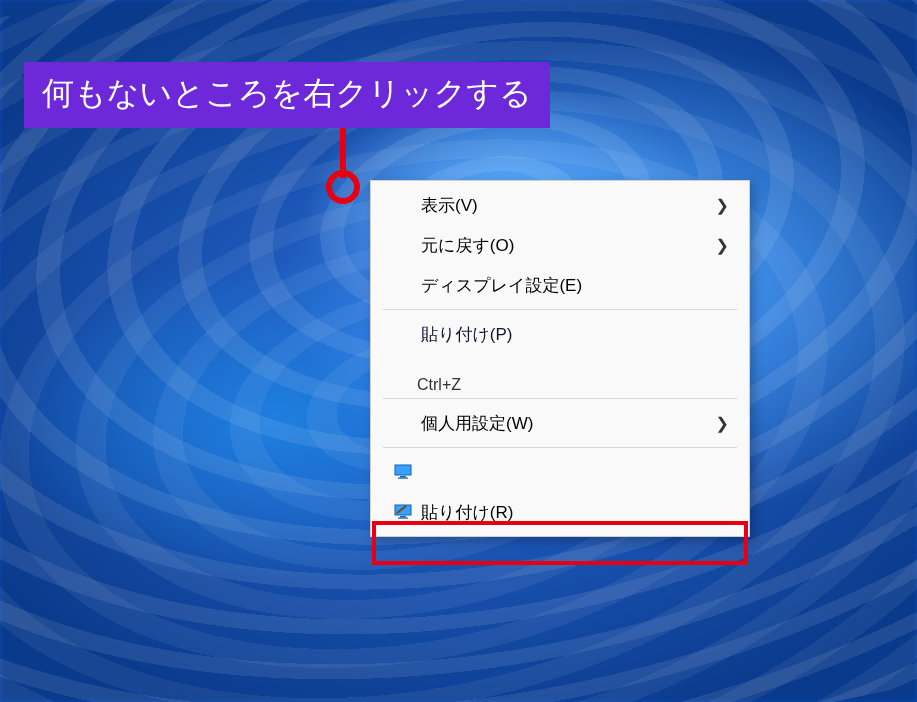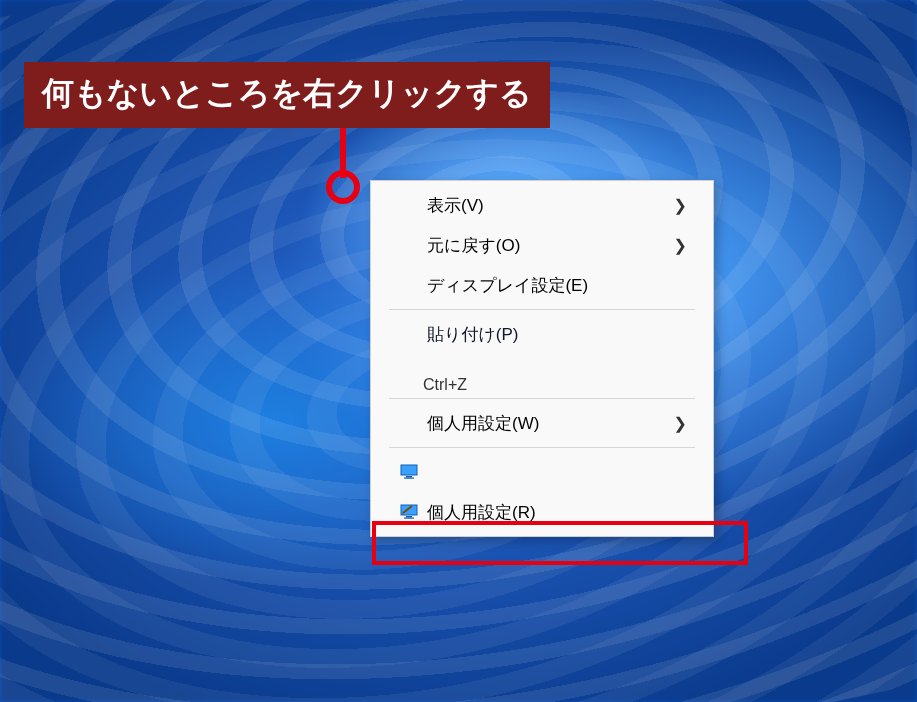--- a/index.html
+++ b/index.html
@@ -31,23 +31,23 @@
         rgba(255,255,255,0.1) 0 25px, transparent 25px 65px);
     transform: rotate(-12deg) scale(1.2);
     mix-blend-mode: screen;
     opacity: 0.6;
   }
 
   .callout-box {
     position: absolute;
     top: 62px;
     left: 24px;
-    background: #7f1d1d;
+    background: #6d28d9;
     color: #fff;
-    font-weight: 700;
+    font-weight: 400;
     font-size: 32px;
     padding: 12px 18px 16px 18px;
     line-height: 1.2;
   }
   .callout-pointer {
     position: absolute;
     top: 128px;
     left: 340px;
     width: 6px;
     height: 50px;
@@ -61,25 +61,25 @@
     height: 34px;
     border: 6px solid #e60012;
     border-radius: 50%;
     background: transparent;
   }
 
   .context-menu {
     position: absolute;
     top: 180px;
     left: 370px;
-    width: 344px;
+    width: 380px;
     background: #f9f9f9;
     border: 1px solid #cfcfcf;
     box-shadow: 4px 4px 10px rgba(0,0,0,0.25);
-    padding: 4px 10px;
+    padding: 4px 4px;
     font-size: 17px;
     color: #000;
   }
   .menu-item {
     display: flex;
     align-items: center;
     height: 40px;
     padding: 0 14px 0 14px;
     cursor: default;
     position: relative;
@@ -190,18 +190,18 @@
   <div class="menu-item" style="position:relative;">
     <span class="icon-slot">
       <svg class="svg-ic" viewBox="0 0 18 16">
         <rect x="1" y="1" width="16" height="10" fill="#3aa0ff" stroke="#1060b0"></rect>
         <rect x="6" y="12" width="6" height="1.5" fill="#1060b0"></rect>
         <rect x="4" y="13.5" width="10" height="1.2" fill="#1060b0"></rect>
         <line x1="3" y1="9" x2="12" y2="2" stroke="#7a4a00" stroke-width="2"></line>
         <polygon points="2,10 4,9 3,8" fill="#7a4a00"></polygon>
       </svg>
     </span>
-    <span class="label">個人用設定(R)</span>
+    <span class="label">貼り付け(R)</span>
   </div>
 
 </div>
 
 <div class="highlight-box" style="top:521px; left:372px; width:376px; height:44px;"></div>
 
 </body></html>

